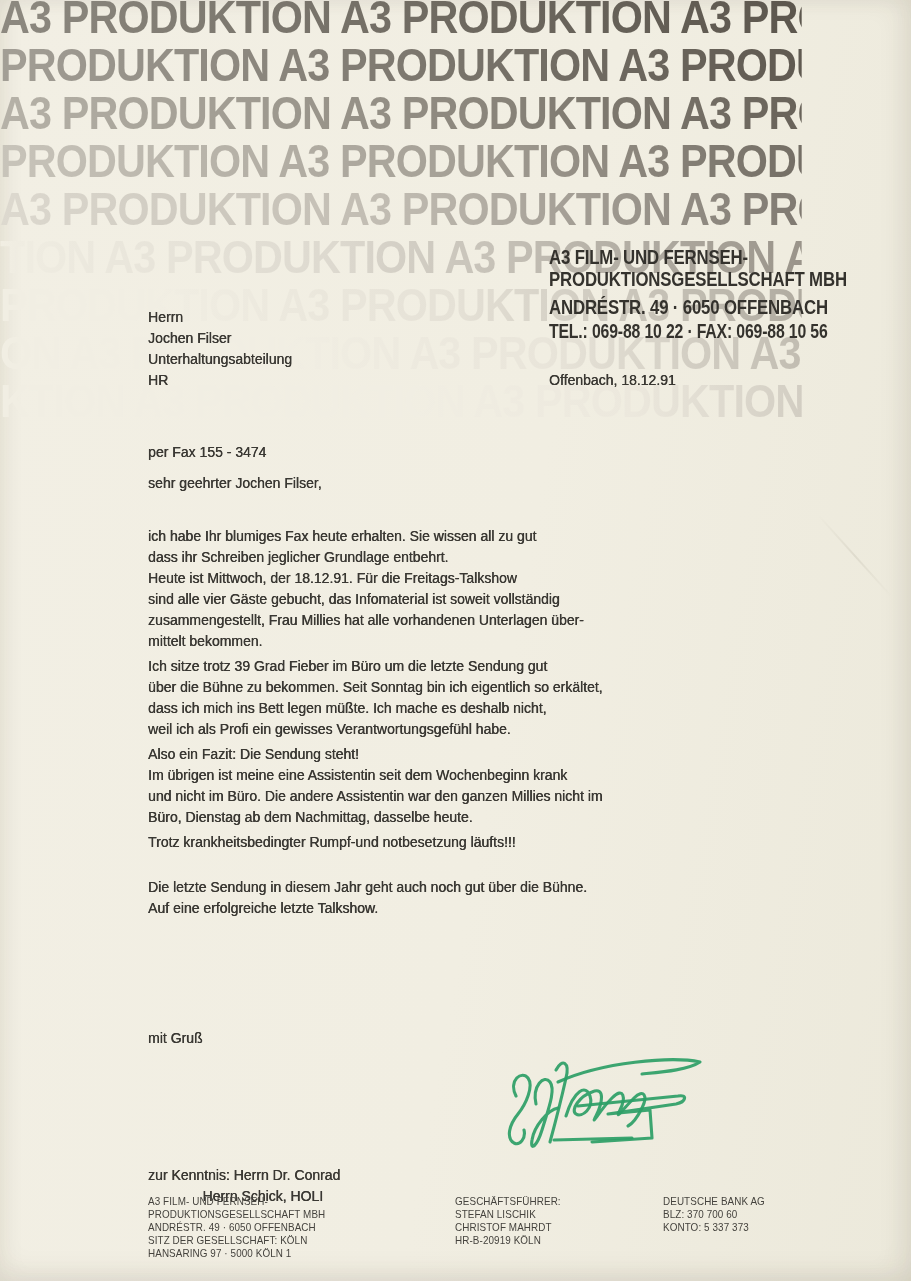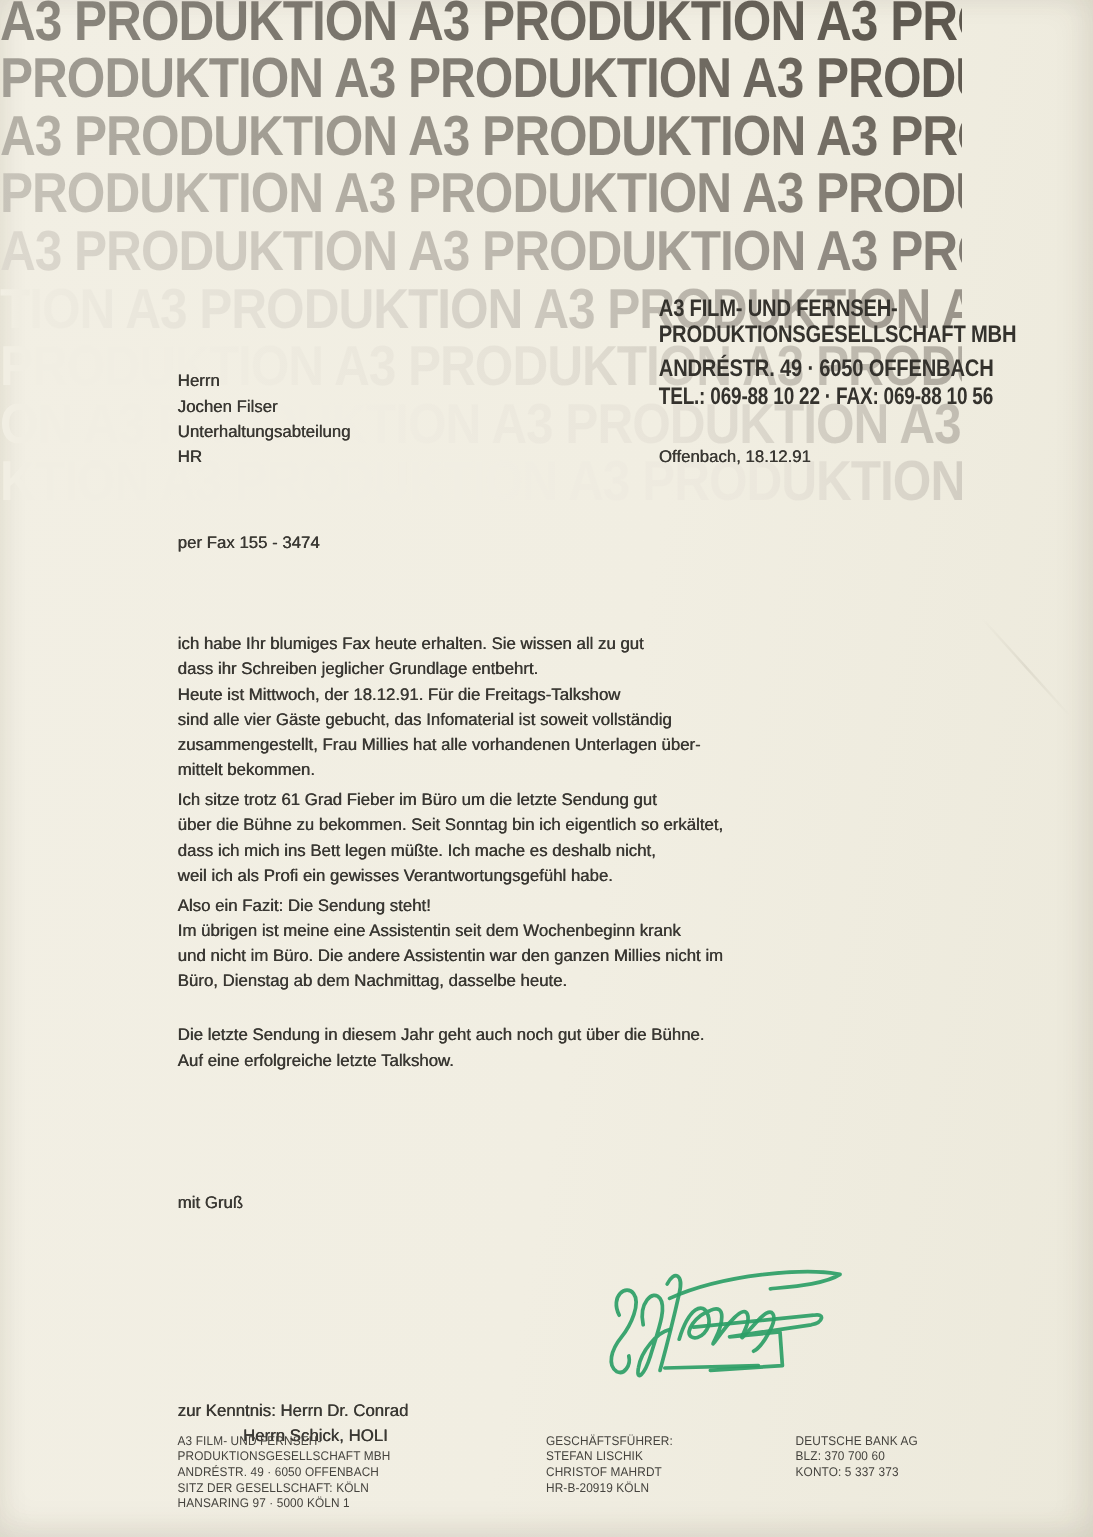--- a/index.html
+++ b/index.html
@@ -96,41 +96,43 @@
 
   <div class="tw preline abs" style="left:148px;top:307px;">Herrn
 Jochen Filser
 Unterhaltungsabteilung
 HR</div>
 
   <div class="tw abs" style="left:549px;top:370px;">Offenbach, 18.12.91</div>
 
   <div class="tw abs" style="left:148px;top:410px;margin-top:32px;">per Fax 155 - 3474</div>
 
+  <div class="tw abs" style="left:148px;top:473px;">sehr geehrter Jochen Filser,</div>
 
   <div class="tw abs bodyblock" style="left:148px;top:526px;width:690px;">
     <p class="preline">ich habe Ihr blumiges Fax heute erhalten. Sie wissen all zu gut
 dass ihr Schreiben jeglicher Grundlage entbehrt.
 Heute ist Mittwoch, der 18.12.91. Für die Freitags-Talkshow
 sind alle vier Gäste gebucht, das Infomaterial ist soweit vollständig
 zusammengestellt, Frau Millies hat alle vorhandenen Unterlagen über-
 mittelt bekommen.</p>
-    <p class="preline">Ich sitze trotz 61 Grad Fieber im Büro um die letzte Sendung gut
+    <p class="preline">Ich sitze trotz 39 Grad Fieber im Büro um die letzte Sendung gut
 über die Bühne zu bekommen. Seit Sonntag bin ich eigentlich so erkältet,
 dass ich mich ins Bett legen müßte. Ich mache es deshalb nicht,
 weil ich als Profi ein gewisses Verantwortungsgefühl habe.</p>
     <p class="preline">Also ein Fazit: Die Sendung steht!
 Im übrigen ist meine eine Assistentin seit dem Wochenbeginn krank
 und nicht im Büro. Die andere Assistentin war den ganzen Millies nicht im
 Büro, Dienstag ab dem Nachmittag, dasselbe heute.</p>
+    <p class="preline">Trotz krankheitsbedingter Rumpf-und notbesetzung läufts!!!</p>
     <p class="preline gapbig">Die letzte Sendung in diesem Jahr geht auch noch gut über die Bühne.
 Auf eine erfolgreiche letzte Talkshow.</p>
   </div>
 
-  <div class="tw abs" style="left:148px;top:992px;text-align:right;">mit Gruß</div>
+  <div class="tw abs" style="left:148px;top:1028px;text-align:right;">mit Gruß</div>
 
 
   <svg class="sig" viewBox="0 0 216 108">
     <g stroke="#2d9e66">
       <path d="M24,50 C16,34 30,24 36,32 C42,40 34,58 26,68 C17,79 14,92 22,97 C28,100 34,92 32,84"></path>
       <path d="M44,58 C40,40 52,28 58,36 C64,44 56,64 50,84 C45,100 38,106 40,94 C42,80 56,64 66,62"></path>
       <path d="M64,24 C70,12 78,16 74,32 C70,50 64,74 58,96"></path>
       <path d="M74,70 C82,44 94,38 98,50 C102,62 90,72 84,68 C78,64 88,50 100,46 C114,40 110,58 104,70 C98,82 108,64 120,52 C132,40 134,52 128,64 C122,76 132,62 142,52 C152,42 156,50 150,62 C145,72 140,78 136,80"></path>
       <path d="M66,36 C110,16 180,10 208,16 C196,24 170,26 150,28"></path>
       <path d="M86,60 L186,50 C196,48 194,56 184,58 L116,68 L158,64 L160,92 L100,96"></path>

